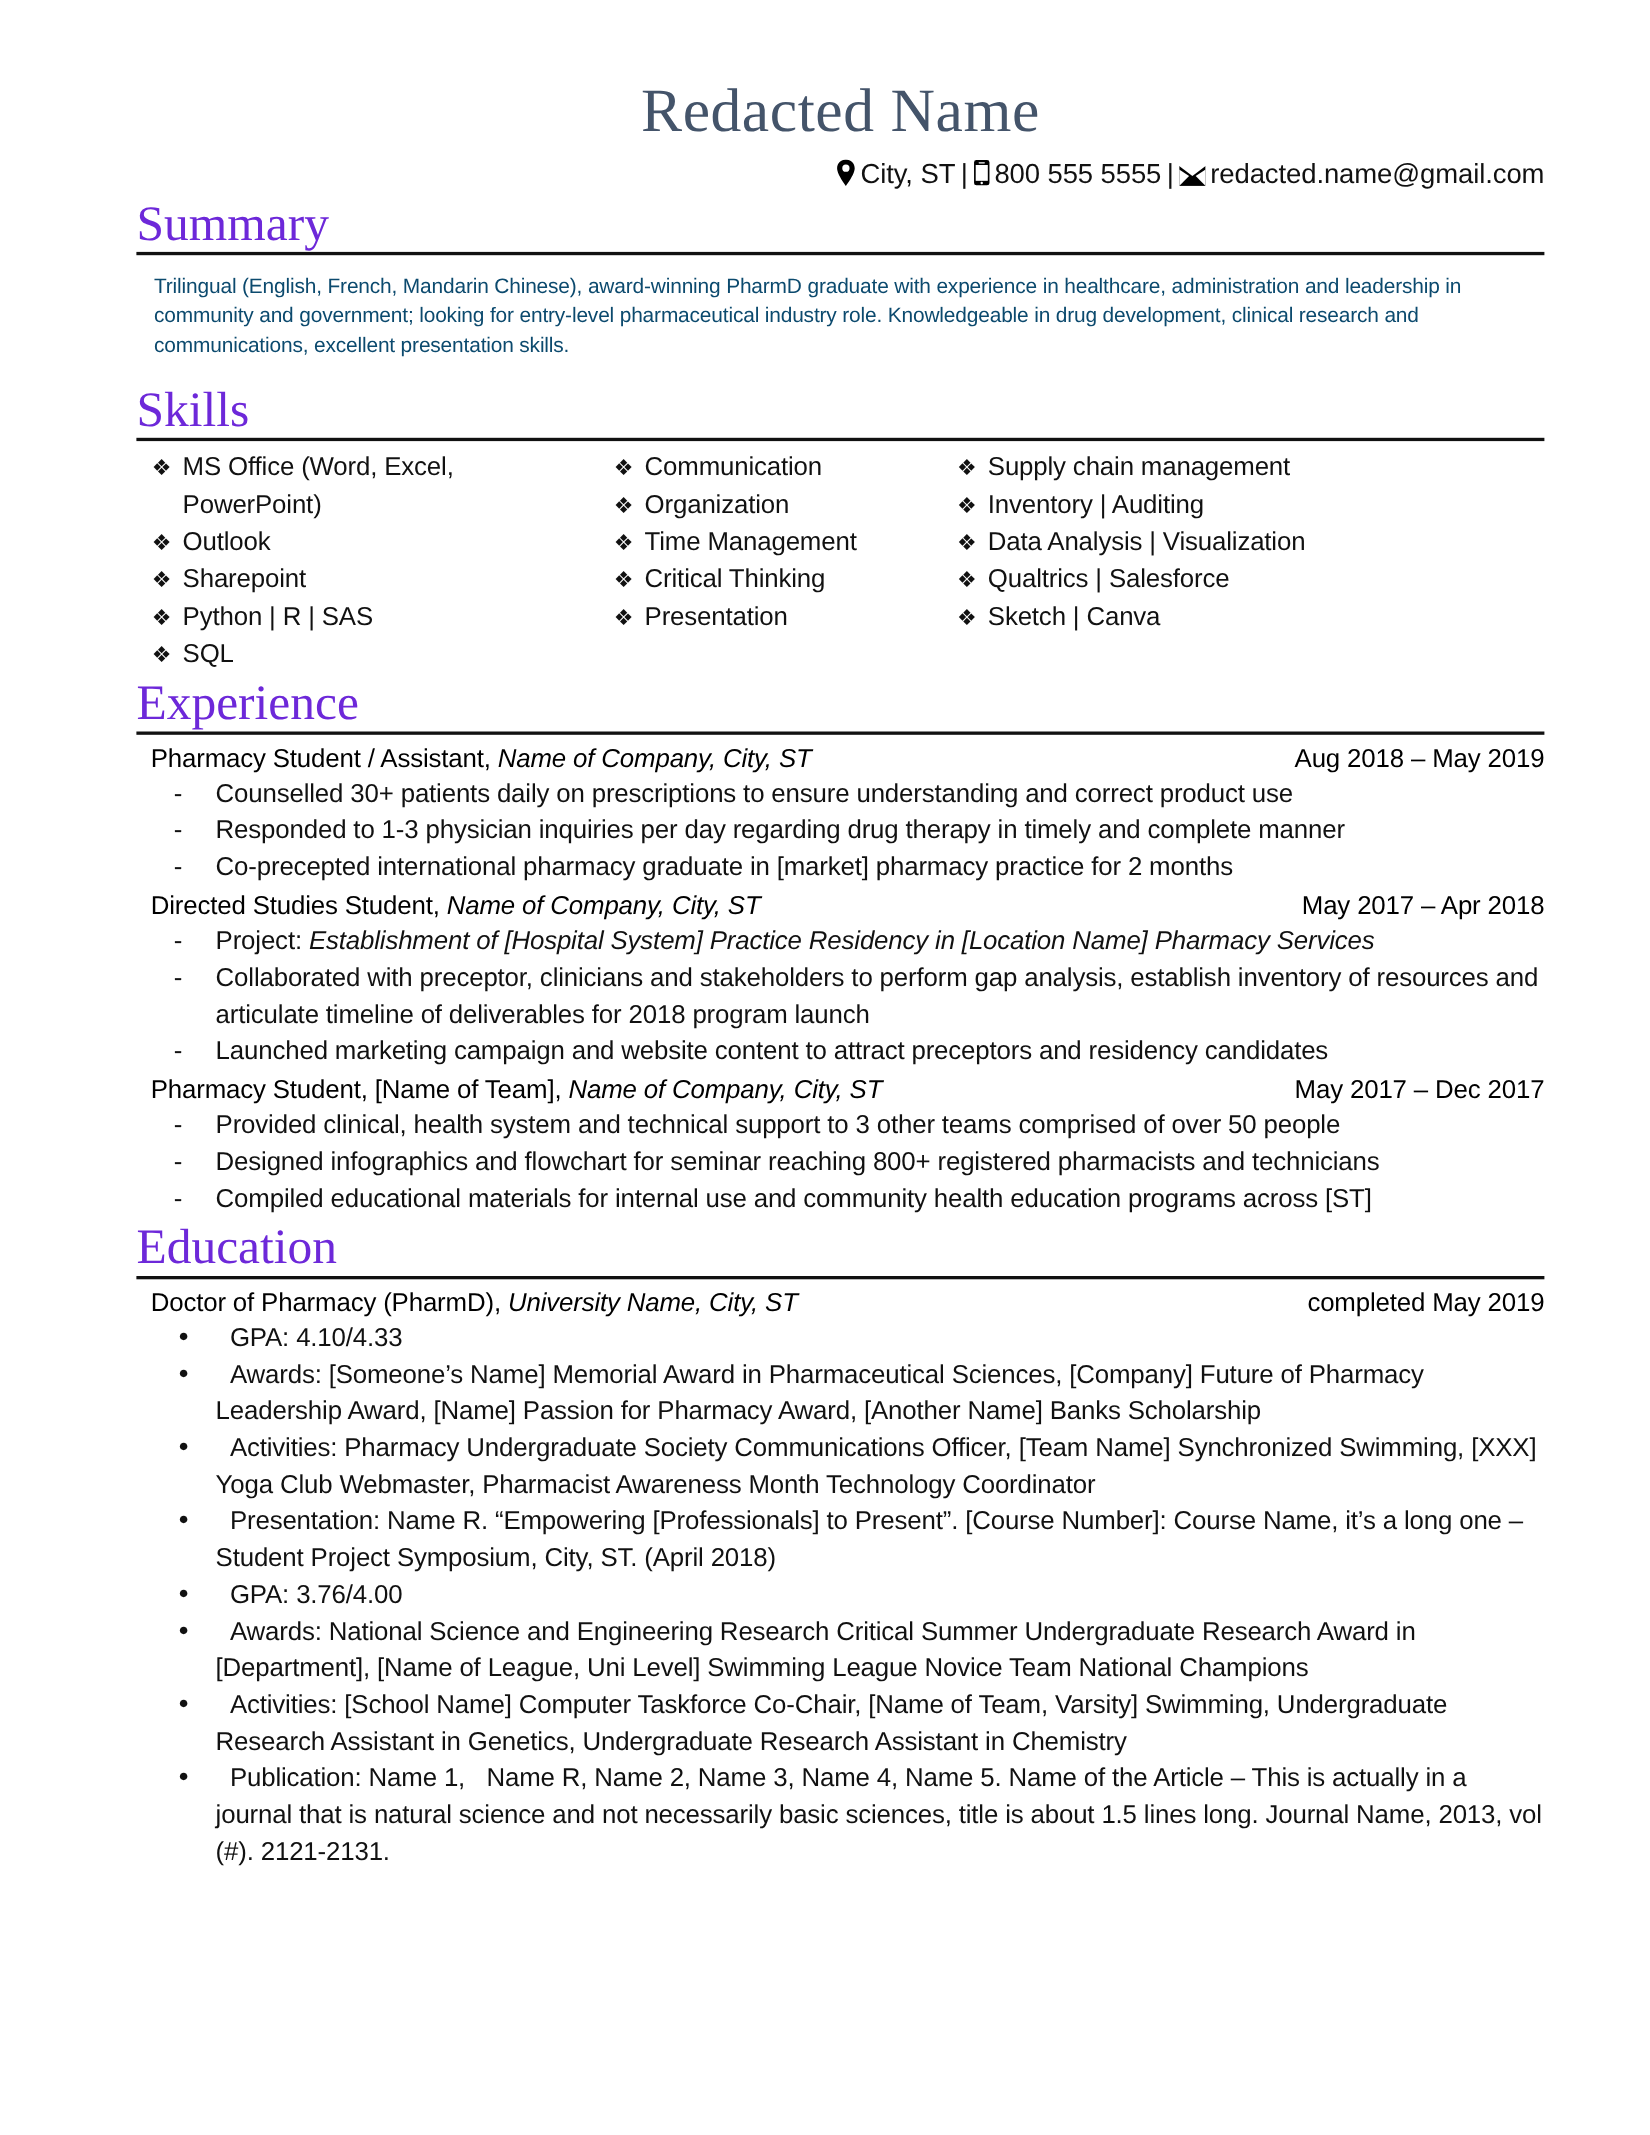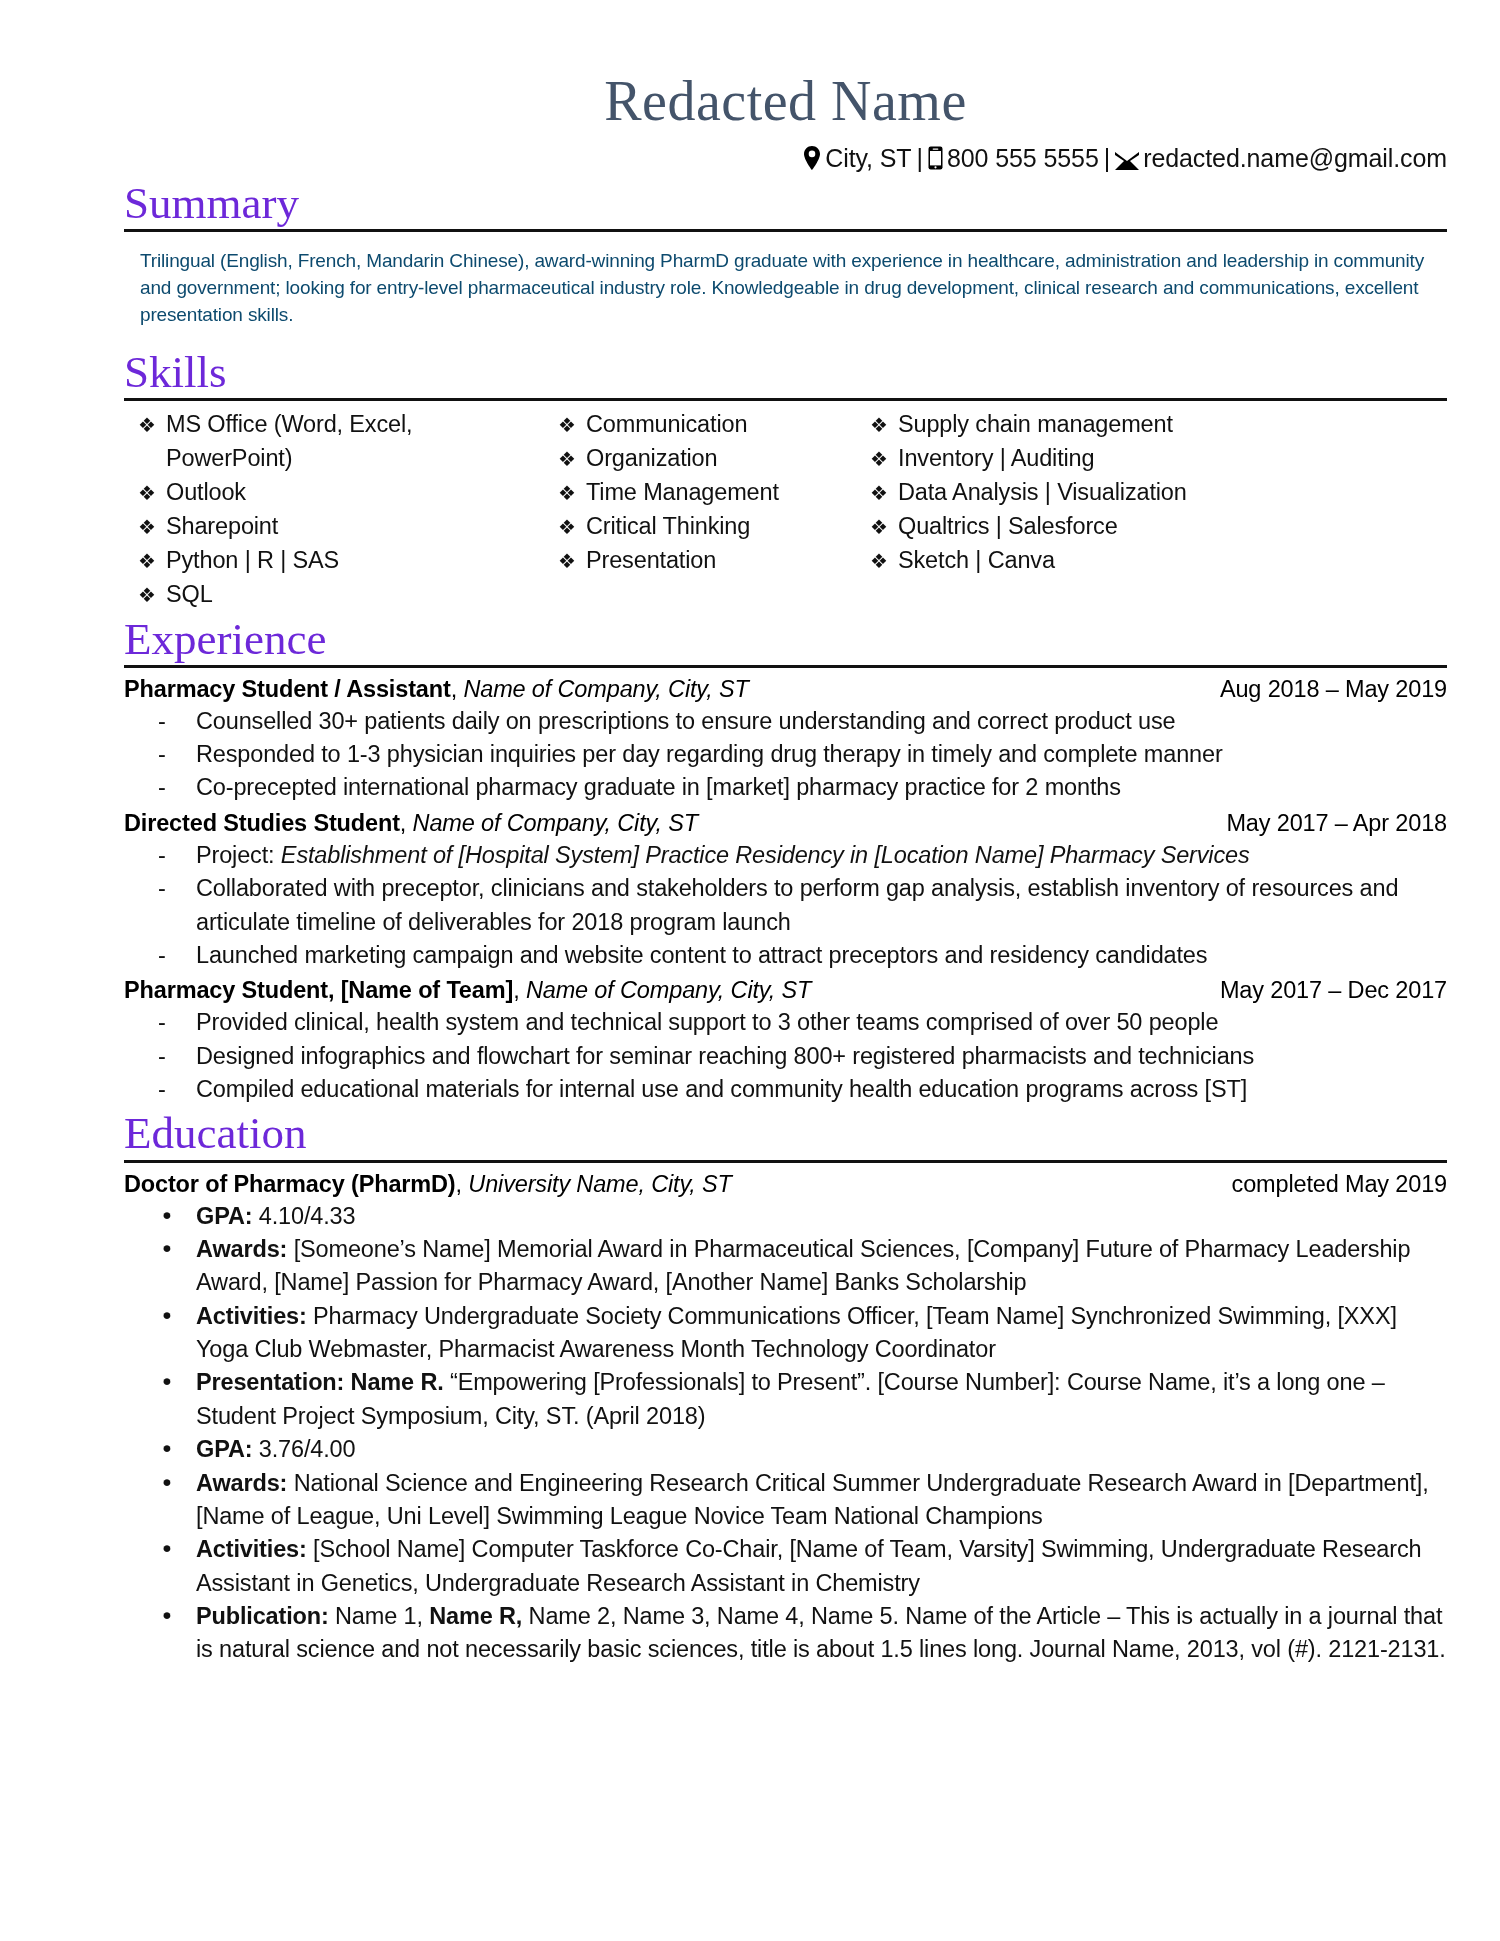--- a/index.html
+++ b/index.html
@@ -12,21 +12,21 @@
     height: 1941px;
     font-family: "Liberation Sans", sans-serif;
     color: #000000;
     overflow: hidden;
   }
   .page {
     position: relative;
     width: 1500px;
     height: 1941px;
     box-sizing: border-box;
-    padding: 60px 53px 0 124px;
+    padding: 60px 96px 0 124px;
   }
 
   
   .name {
     text-align: center;
     font-family: "Liberation Serif", serif;
     font-size: 56px;
     line-height: 1.12;
     color: #44546a;
     letter-spacing: 0.5px;
@@ -113,21 +113,21 @@
     line-height: 1.32;
     letter-spacing: -0.15px;
     margin-top: 2px;
   }
   .entry-head .left { flex: 1 1 auto; }
   .entry-head .right {
     flex: 0 0 auto;
     padding-left: 18px;
     white-space: nowrap;
   }
-  .b { font-weight: bold; }
+  .b { font-weight: normal; margin-left: 13px; }
   .i { font-style: italic; }
 
   ul.dash-list, ul.dot-list {
     list-style: none;
     margin: 0;
     padding: 0;
   }
   ul.dash-list li, ul.dot-list li {
     display: flex;
     align-items: flex-start;

